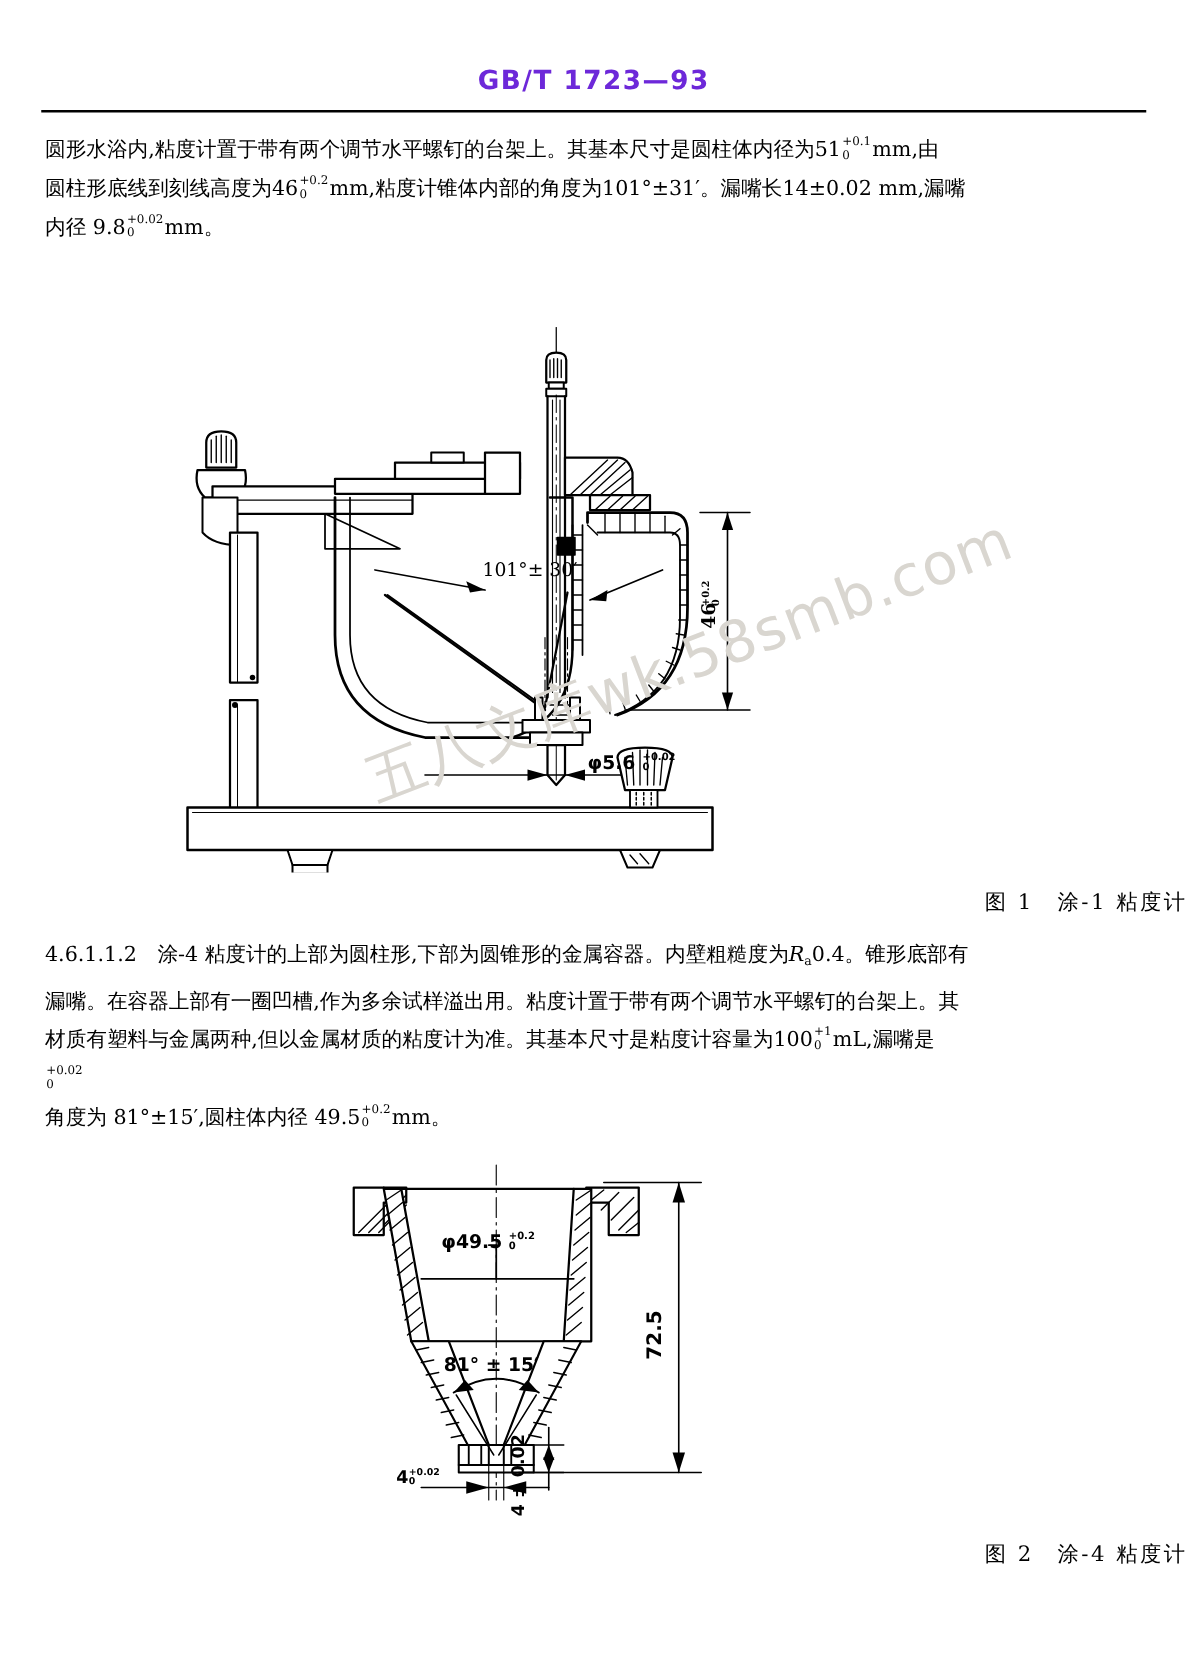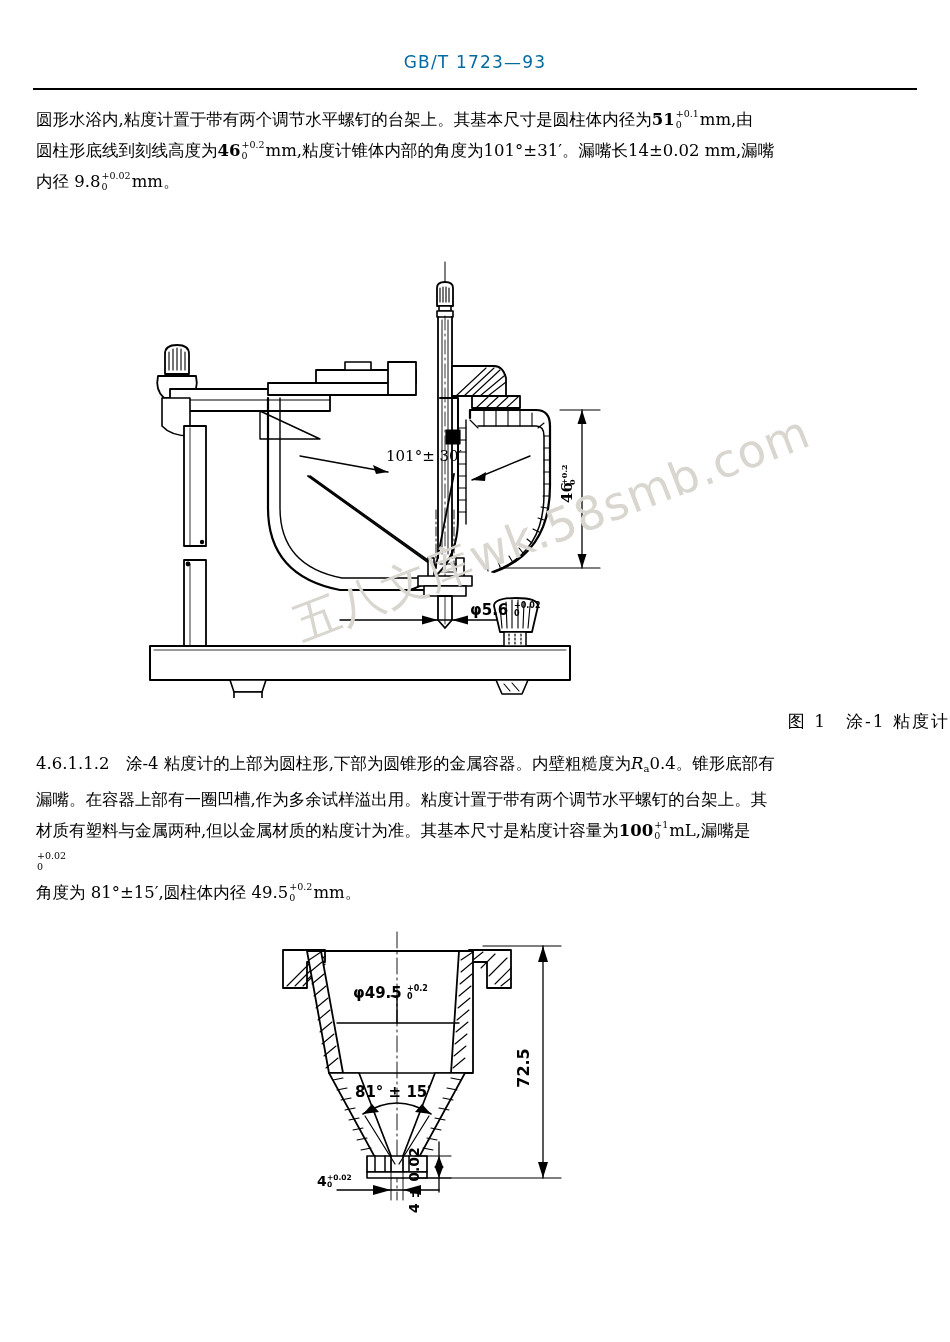--- a/index.html
+++ b/index.html
@@ -23,24 +23,24 @@
   
   .header {
     position: absolute;
     top: 52px;
     left: 0;
     width: 950px;
     text-align: center;
   }
   .header-title {
     font-family: "DejaVu Sans", "Liberation Sans", sans-serif;
-    font-weight: normal;
-    font-size: 17px;
+    font-weight: bold;
+    font-size: 21px;
     letter-spacing: 1.2px;
-    color: #0369a1;
+    color: #6d28d9;
   }
   .header-rule {
     position: absolute;
     top: 88px;
     left: 33px;
     width: 884px;
     height: 2.2px;
     background: #000;
   }
 
@@ -65,21 +65,21 @@
     font-size: 9.5px;
     line-height: 10px;
     margin: 0 1px 0 1px;
     position: relative;
     top: -1px;
     text-align: left;
   }
   .tol .up { margin-bottom: 1px; }
   .tol .lo { }
 
-  .num { font-family: "DejaVu Serif", "Liberation Serif", serif; font-weight: bold; }
+  .num { font-family: "DejaVu Serif", "Liberation Serif", serif; }
   .sub { font-size: 10px; vertical-align: -3px; }
 
   
   .figure { position: absolute; }
   .fig-caption {
     position: absolute;
     width: 950px;
     text-align: right;
     font-size: 17px;
     letter-spacing: 2px;
@@ -490,14 +490,15 @@
       <text x="62" y="258" font-family="'DejaVu Sans','Liberation Sans',sans-serif" font-size="14" font-weight="bold" fill="#000">4</text>
       <text x="72" y="252" font-family="'DejaVu Sans','Liberation Sans',sans-serif" font-size="7.5" font-weight="bold" fill="#000">+0.02</text>
       <text x="72" y="259" font-family="'DejaVu Sans','Liberation Sans',sans-serif" font-size="7.5" font-weight="bold" fill="#000">0</text>
 
       <g transform="translate(164,285) rotate(-90)">
         <text x="0" y="0" font-family="'DejaVu Sans','Liberation Sans',sans-serif" font-size="14" font-weight="bold" fill="#000">4 ± 0.02</text>
       </g>
     </svg>
   </div>
 
+  <div class="fig-caption" style="top:1232px; left:0;">图 2　涂-4 粘度计</div>
 
 </div>
 
 </body></html>

